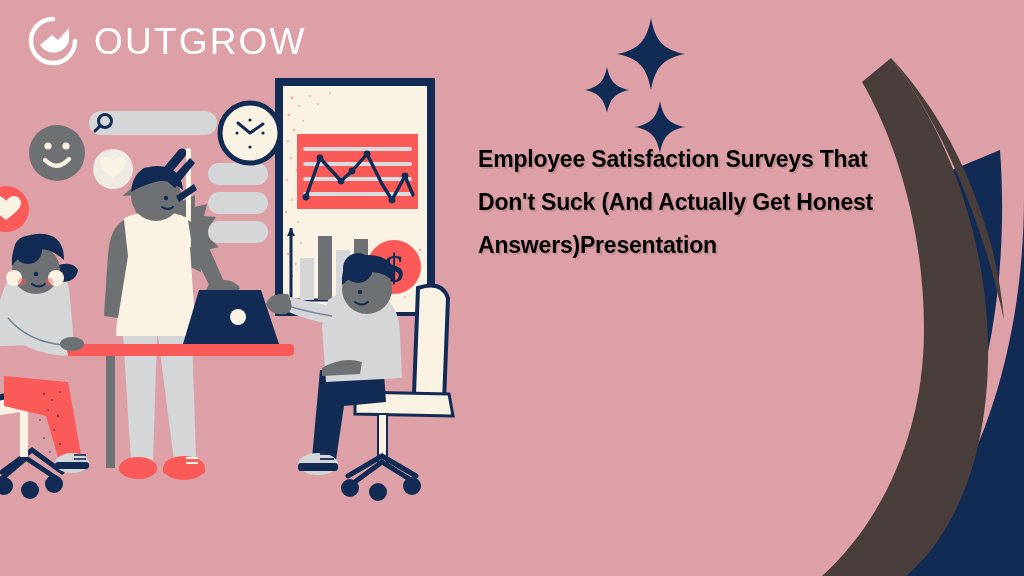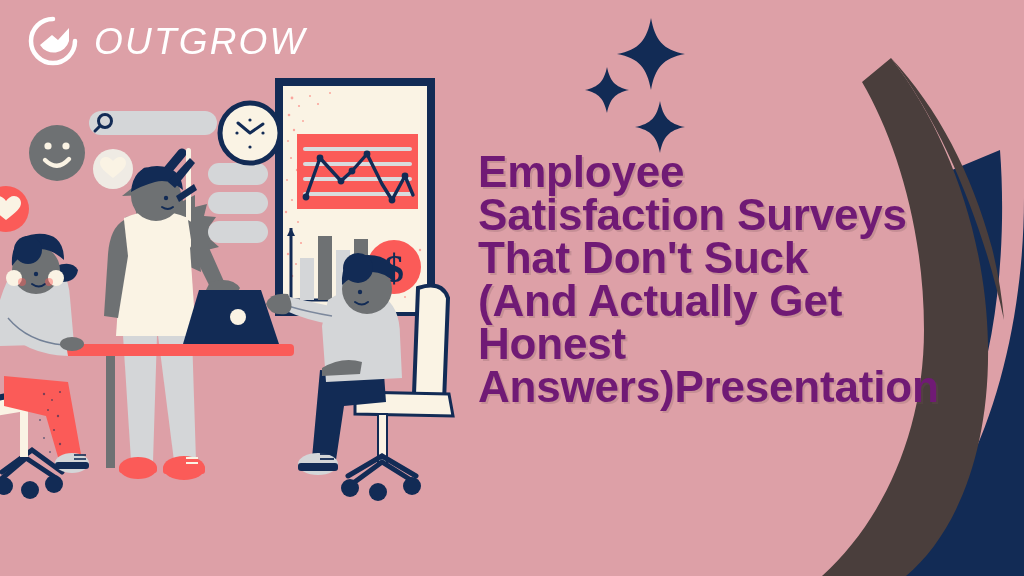--- a/index.html
+++ b/index.html
@@ -26,31 +26,30 @@
     gap: 14px;
   }
   .logo-mark { width: 54px; height: 54px; display: block; }
   .logo-text {
     color: #FFFFFF;
     font-size: 37px;
     font-weight: 400;
     letter-spacing: 2.2px;
     line-height: 1;
     white-space: nowrap;
-    font-style: italic;
   }
 
   
   .title {
     position: absolute;
     left: 478px;
-    top: 150px;
+    top: 138px;
     width: 430px;
-    color: #701a75;
-    font-size: 44px;
+    color: #000000;
+    font-size: 23px;
     font-weight: bold;
     line-height: 43px;
     letter-spacing: -0.2px;
     text-shadow: 2px 2px 0 rgba(120, 80, 85, 0.22);
   }
 
   
   .layer {
     position: absolute;
     left: 0; top: 0;

